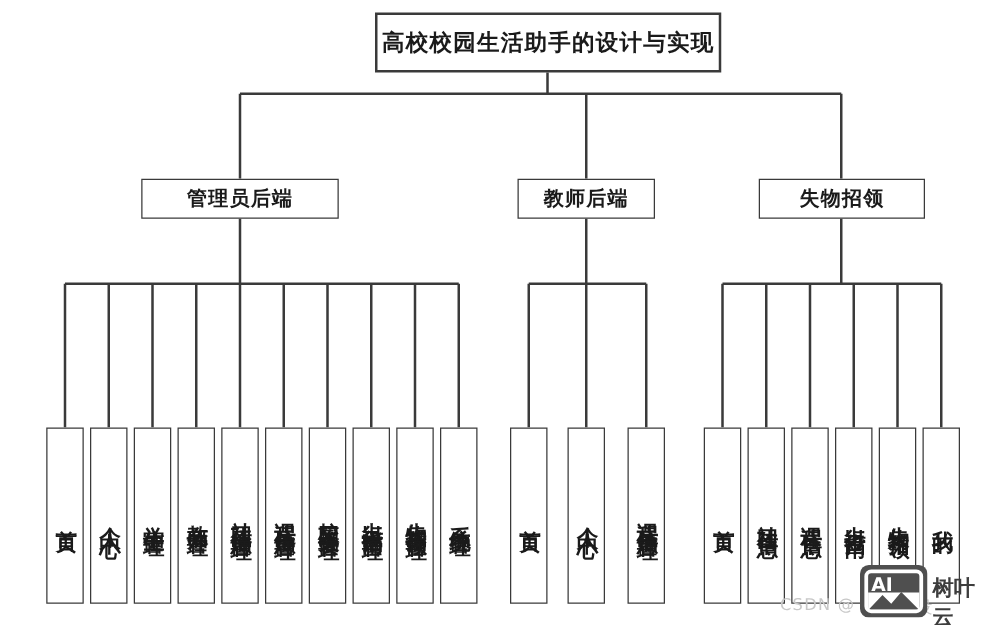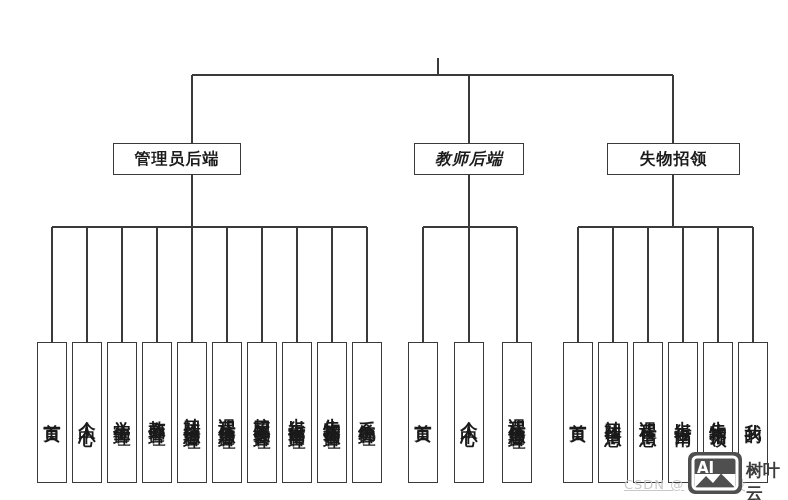--- a/index.html
+++ b/index.html
@@ -16,34 +16,37 @@
   .vline{width:1.5px;}
   .title-box{font-size:18px;font-weight:bold;letter-spacing:1px;border-width:2px;}
   .l2-box{font-size:16px;font-weight:bold;letter-spacing:1px;}
   .leaf-box span{
     writing-mode:vertical-rl;text-orientation:upright;
     font-size:17px;font-weight:bold;letter-spacing:3px;line-height:1;
   }
   
   .wm-logo{position:absolute;left:688px;top:452px;width:54px;height:42px;z-index:6;}
   .wm-brand{position:absolute;left:746px;top:459px;font-size:17px;font-weight:bold;color:#3d3d3d;z-index:6;}
-  .wm-faint-left{position:absolute;left:624px;top:477px;font-size:13px;color:#c8c8c8;letter-spacing:1px;z-index:4;text-decoration:underline;}
+  .wm-faint-left{position:absolute;left:624px;top:477px;font-size:13px;color:#c8c8c8;letter-spacing:1px;z-index:4;}
   .wm-faint-right{position:absolute;left:700px;top:477px;font-size:14px;color:#c8c8c8;letter-spacing:2px;z-index:4;}
 </style>
 </head>
 <body>
 
 <div id="canvas">
 
+  <div class="box title-box" style="left:300px;top:10px;width:277px;height:48px;">
+    <span>高校校园生活助手的设计与实现</span>
+  </div>
 
   <div id="diagram">
       <div class="vline" style="left: 437.25px; top: 58px; height: 17px; background: rgb(58, 58, 58);"></div>
       <div class="hline" style="left: 192px; top: 74.25px; width: 481px; background: rgb(58, 58, 58);"></div>
       <div class="vline" style="left: 191.25px; top: 75px; height: 68px; background: rgb(58, 58, 58);"></div>
-      <div class="box l2-box" style="left: 113px; top: 143px; width: 128px; height: 32px; font-family: Liberation Serif, serif;">
+      <div class="box l2-box" style="left: 113px; top: 143px; width: 158px; height: 32px; font-family: Liberation Serif, serif;">
         <span>管理员后端</span>
       </div>
       <div class="vline" style="left: 191.25px; top: 175px; height: 52px; background: rgb(58, 58, 58);"></div>
       <div class="hline" style="left: 52px; top: 226.25px; width: 315px; background: rgb(58, 58, 58);"></div>
       <div class="vline" style="left: 51.25px; top: 227px; height: 115px; background: rgb(58, 58, 58);"></div>
       <div class="box leaf-box" style="left: 37px; top: 342px; width: 30px; height: 141px;">
         <span>首页</span>
       </div>
       <div class="vline" style="left: 86.25px; top: 227px; height: 115px; background: rgb(58, 58, 58);"></div>
       <div class="box leaf-box" style="left: 72px; top: 342px; width: 30px; height: 141px;">
@@ -75,21 +78,21 @@
       </div>
       <div class="vline" style="left: 331.25px; top: 227px; height: 115px; background: rgb(58, 58, 58);"></div>
       <div class="box leaf-box" style="left: 317px; top: 342px; width: 30px; height: 141px;">
         <span>失物招领管理</span>
       </div>
       <div class="vline" style="left: 366.25px; top: 227px; height: 115px; background: rgb(58, 58, 58);"></div>
       <div class="box leaf-box" style="left: 352px; top: 342px; width: 30px; height: 141px;">
         <span>系统管理</span>
       </div>
       <div class="vline" style="left: 468.25px; top: 75px; height: 68px; background: rgb(58, 58, 58);"></div>
-      <div class="box l2-box" style="left: 414px; top: 143px; width: 110px; height: 32px; font-style: italic;">
+      <div class="box l2-box" style="left: 414px; top: 143px; width: 110px; height: 32px;">
         <span>教师后端</span>
       </div>
       <div class="vline" style="left: 468.25px; top: 175px; height: 52px; background: rgb(58, 58, 58);"></div>
       <div class="hline" style="left: 423px; top: 226.25px; width: 94px; background: rgb(58, 58, 58);"></div>
       <div class="vline" style="left: 422.25px; top: 227px; height: 115px; background: rgb(58, 58, 58);"></div>
       <div class="box leaf-box" style="left: 408px; top: 342px; width: 30px; height: 141px;">
         <span>首页</span>
       </div>
       <div class="vline" style="left: 468.25px; top: 227px; height: 115px; background: rgb(58, 58, 58);"></div>
       <div class="box leaf-box" style="left: 454px; top: 342px; width: 30px; height: 141px;">

